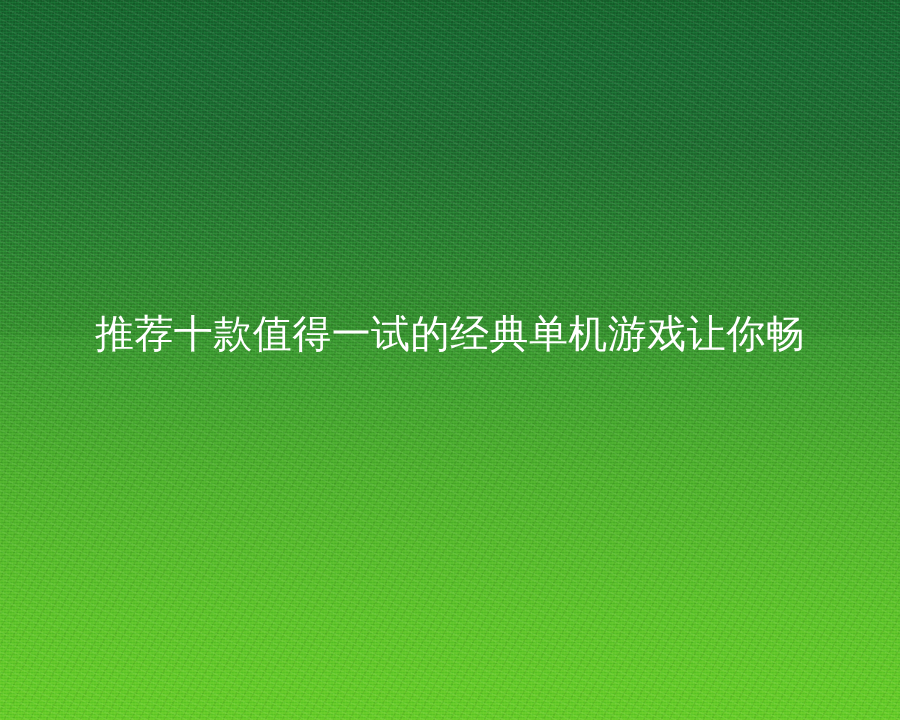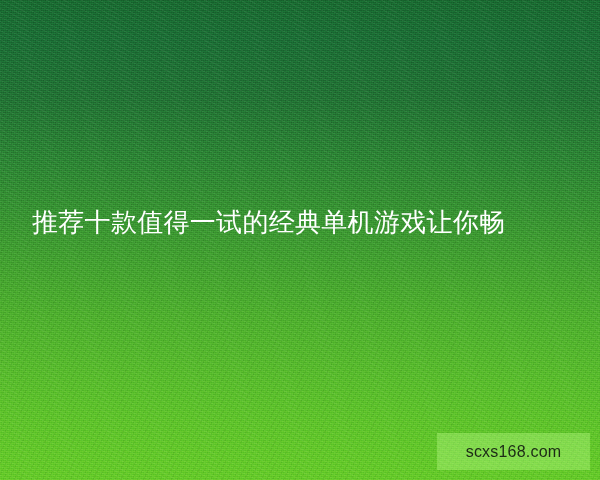--- a/index.html
+++ b/index.html
@@ -62,20 +62,21 @@
         rgba(0,0,0,0.5) 0px, rgba(0,0,0,0.5) 1px,
         rgba(0,0,0,0) 1px, rgba(0,0,0,0) 5px);
   }
 
   
   .title-block {
     position: absolute;
     left: 0;
     right: 0;
     top: 204px;
+    text-align: center;
     padding: 0 32px;
     box-sizing: border-box;
   }
   .title-line {
     color: #ffffff;
     font-size: 26px;
     line-height: 37px;
     font-weight: 400;
     letter-spacing: 0.3px;
     white-space: nowrap;
@@ -107,17 +108,14 @@
 <div id="canvas">
 
   <div class="bg-gradient"></div>
   <div class="bg-noise"></div>
   <div class="bg-noise2"></div>
 
   <div class="title-block">
     <div class="title-line">推荐十款值得一试的经典单机游戏让你畅</div>
   </div>
 
-  <div class="watermark">
-    <span class="watermark-text">scxs168.com</span>
-  </div>
 
 </div>
 
 </body></html>

